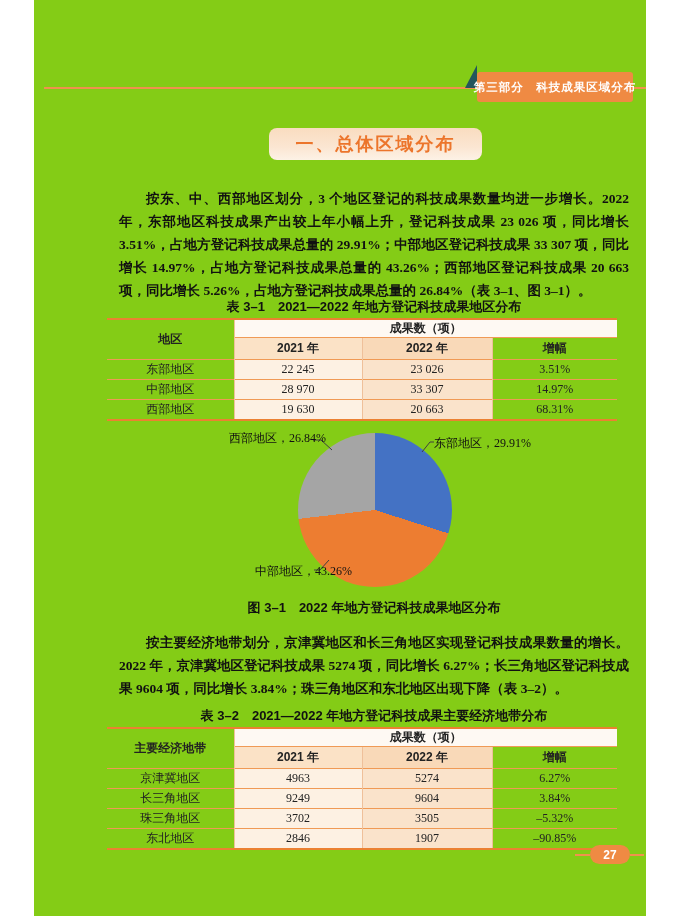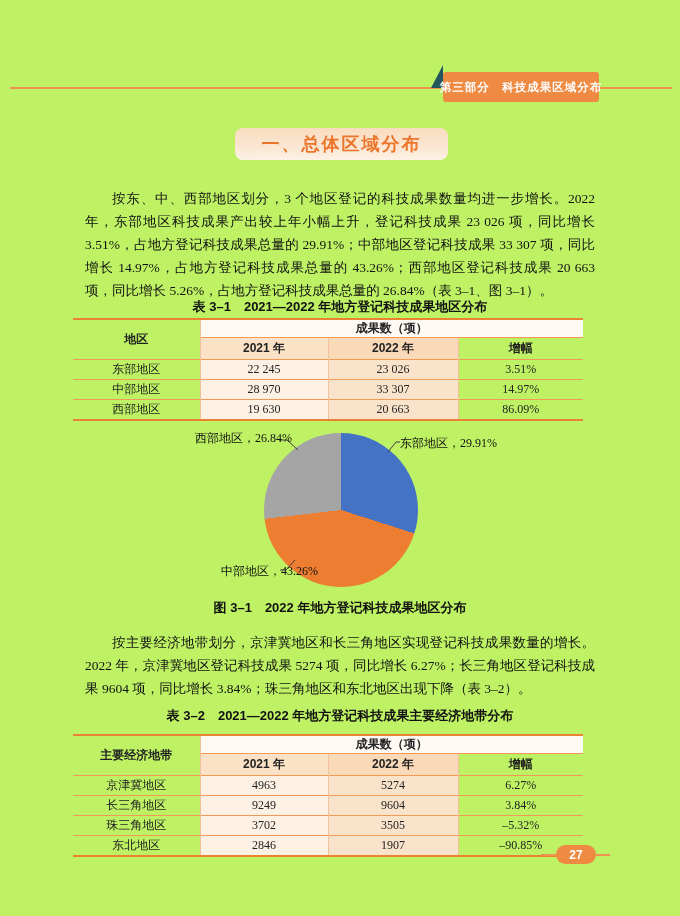--- a/index.html
+++ b/index.html
@@ -1,19 +1,19 @@
 <!DOCTYPE html>
 <html><head>
 <meta charset="utf-8">
 <style>
   * { margin:0; padding:0; box-sizing:border-box; }
   html,body { background:#ffffff; }
   .page {
-    position:relative; width:680px; height:916px; margin:0 auto;
-    background:#bef264; overflow:hidden;
+    position:relative; width:612px; height:916px; margin:0 auto;
+    background:#84cc16; overflow:hidden;
     font-family:"Liberation Serif","DejaVu Serif",serif; color:#1c1c1c;
   }
   
   .head-rule { position:absolute; left:10px; top:87px; width:662px; height:2px; background:#F0924E; }
   .head-badge {
     position:absolute; left:443px; top:72px; width:156px; height:30px;
     background:#EF8A43; border-radius:3px; display:flex; align-items:center; justify-content:center;
     color:#ffffff; font-family:"Liberation Sans","DejaVu Sans",sans-serif;
     font-size:11.5px; font-weight:bold; letter-spacing:1px; white-space:nowrap;
   }
@@ -22,41 +22,41 @@
   .section-title {
     position:absolute; left:235px; top:128px; width:213px; height:32px; border-radius:8px;
     background:linear-gradient(180deg,#F9DCC0 0%,#FBE6D2 60%,#FDF2E6 100%);
     display:flex; align-items:center; justify-content:center;
     color:#EC752B; font-family:"Liberation Sans","DejaVu Sans",sans-serif;
     font-size:18px; font-weight:bold; letter-spacing:2px;
   }
   
   .para {
     position:absolute; left:85px; width:510px;
-    font-size:13.5px; line-height:23px; text-align:justify; text-indent:2em; color:#111;
+    font-size:13.5px; line-height:23px; text-align:justify; text-indent:2em; color:#111;font-weight:bold;
   }
   .para-1 { top:187px; }
   .para-2 { top:631px; }
   
   .caption {
     position:absolute; left:85px; width:510px; text-align:center;
     font-family:"Liberation Sans","DejaVu Sans",sans-serif; font-size:13px; font-weight:bold; color:#111;
   }
   .t1-caption { top:298px; }
   .fig-caption { top:599px; }
   .t2-caption { top:707px; }
   
   .rpt-table {
     position:absolute; left:73px; width:510px;
     border-collapse:collapse; table-layout:fixed; text-align:center;
     font-size:12px; color:#222;
     border-top:2px solid #EB8132; border-bottom:2px solid #EB8132;
   }
   .table-1 { top:318px; }
-  .table-2 { top:727px;margin-top:7px; }
+  .table-2 { top:727px; }
   .rpt-table th, .rpt-table td { border-top:1px solid #F09A55; padding:0; font-weight:normal; }
   .rpt-table th {
     font-family:"Liberation Sans","DejaVu Sans",sans-serif; font-weight:bold; color:#222;
   }
   .rpt-table td { font-family:"Liberation Serif","DejaVu Serif",serif; }
   .row-h1 { height:17px; } .row-h2 { height:22px; } .row-d { height:20px; }
   .vline { border-left:1px solid #EFC09A; }
   .bg-group { background:#FEF9F3; }
   .bg-h2021 { background:#FBE2C6; }
   .bg-h2022 { background:#F9D9B8; }
@@ -132,21 +132,21 @@
     <tr class="row-d">
       <td>中部地区</td>
       <td class="vline bg-d2021">28 970</td>
       <td class="vline bg-d2022">33 307</td>
       <td class="vline">14.97%</td>
     </tr>
     <tr class="row-d">
       <td>西部地区</td>
       <td class="vline bg-d2021">19 630</td>
       <td class="vline bg-d2022">20 663</td>
-      <td class="vline">86.09%</td>
+      <td class="vline">68.31%</td>
     </tr>
   </tbody>
     </table>
 
   <div class="figure">
     <div class="pie" style="background: conic-gradient(rgb(68, 114, 196) 0%, rgb(68, 114, 196) 29.91%, rgb(237, 125, 49) 29.91%, rgb(237, 125, 49) 73.16%, rgb(165, 165, 165) 73.16%, rgb(165, 165, 165) 100%);"></div>
     <svg class="leader-svg" viewBox="0 0 510 178">
       <polyline points="194,22 202,22 213,32" fill="none" stroke="#404040" stroke-width="1"></polyline>
       <polyline points="315,24 311,24 303,34" fill="none" stroke="#404040" stroke-width="1"></polyline>
       <polyline points="195,152 201,152 210,142" fill="none" stroke="#404040" stroke-width="1"></polyline>

